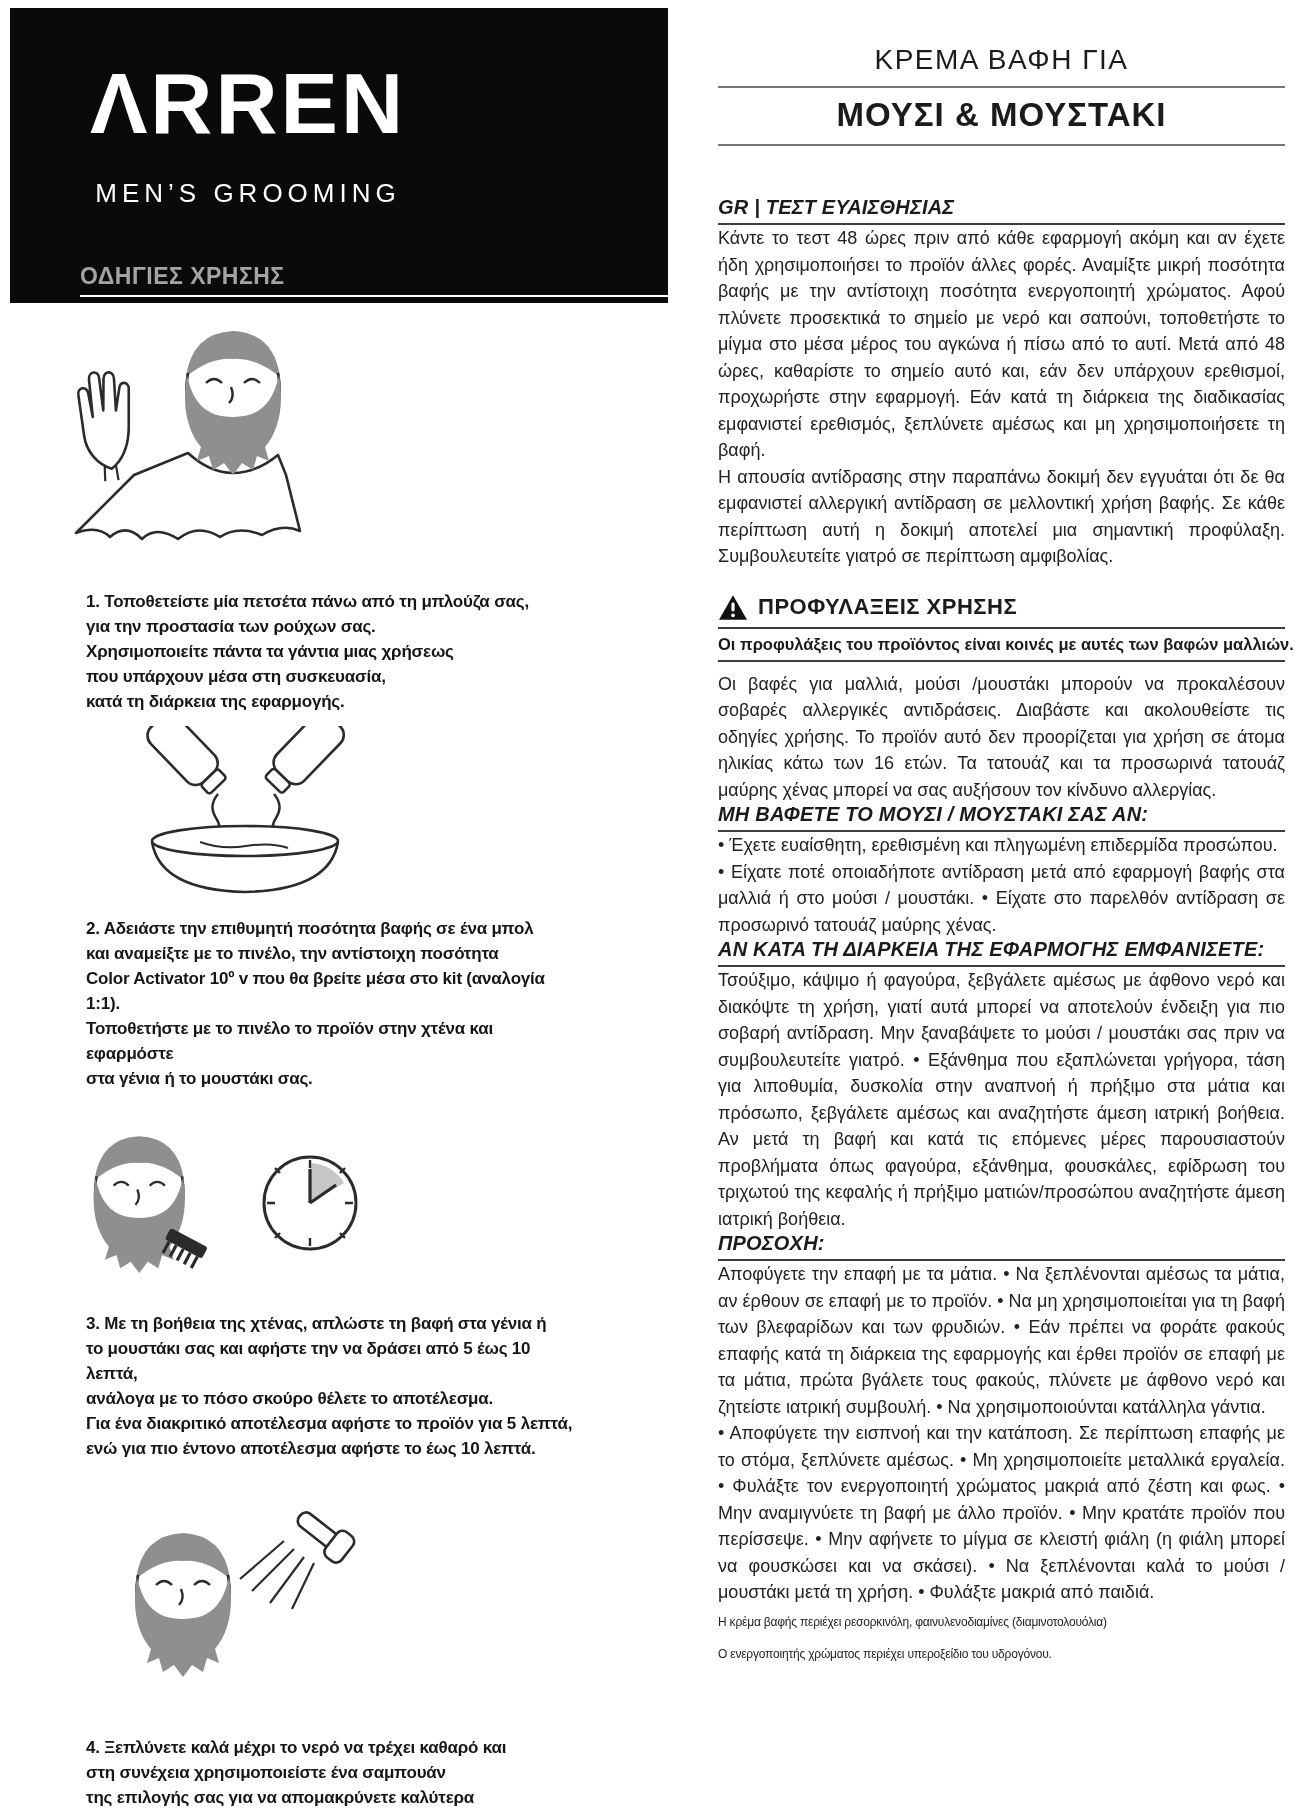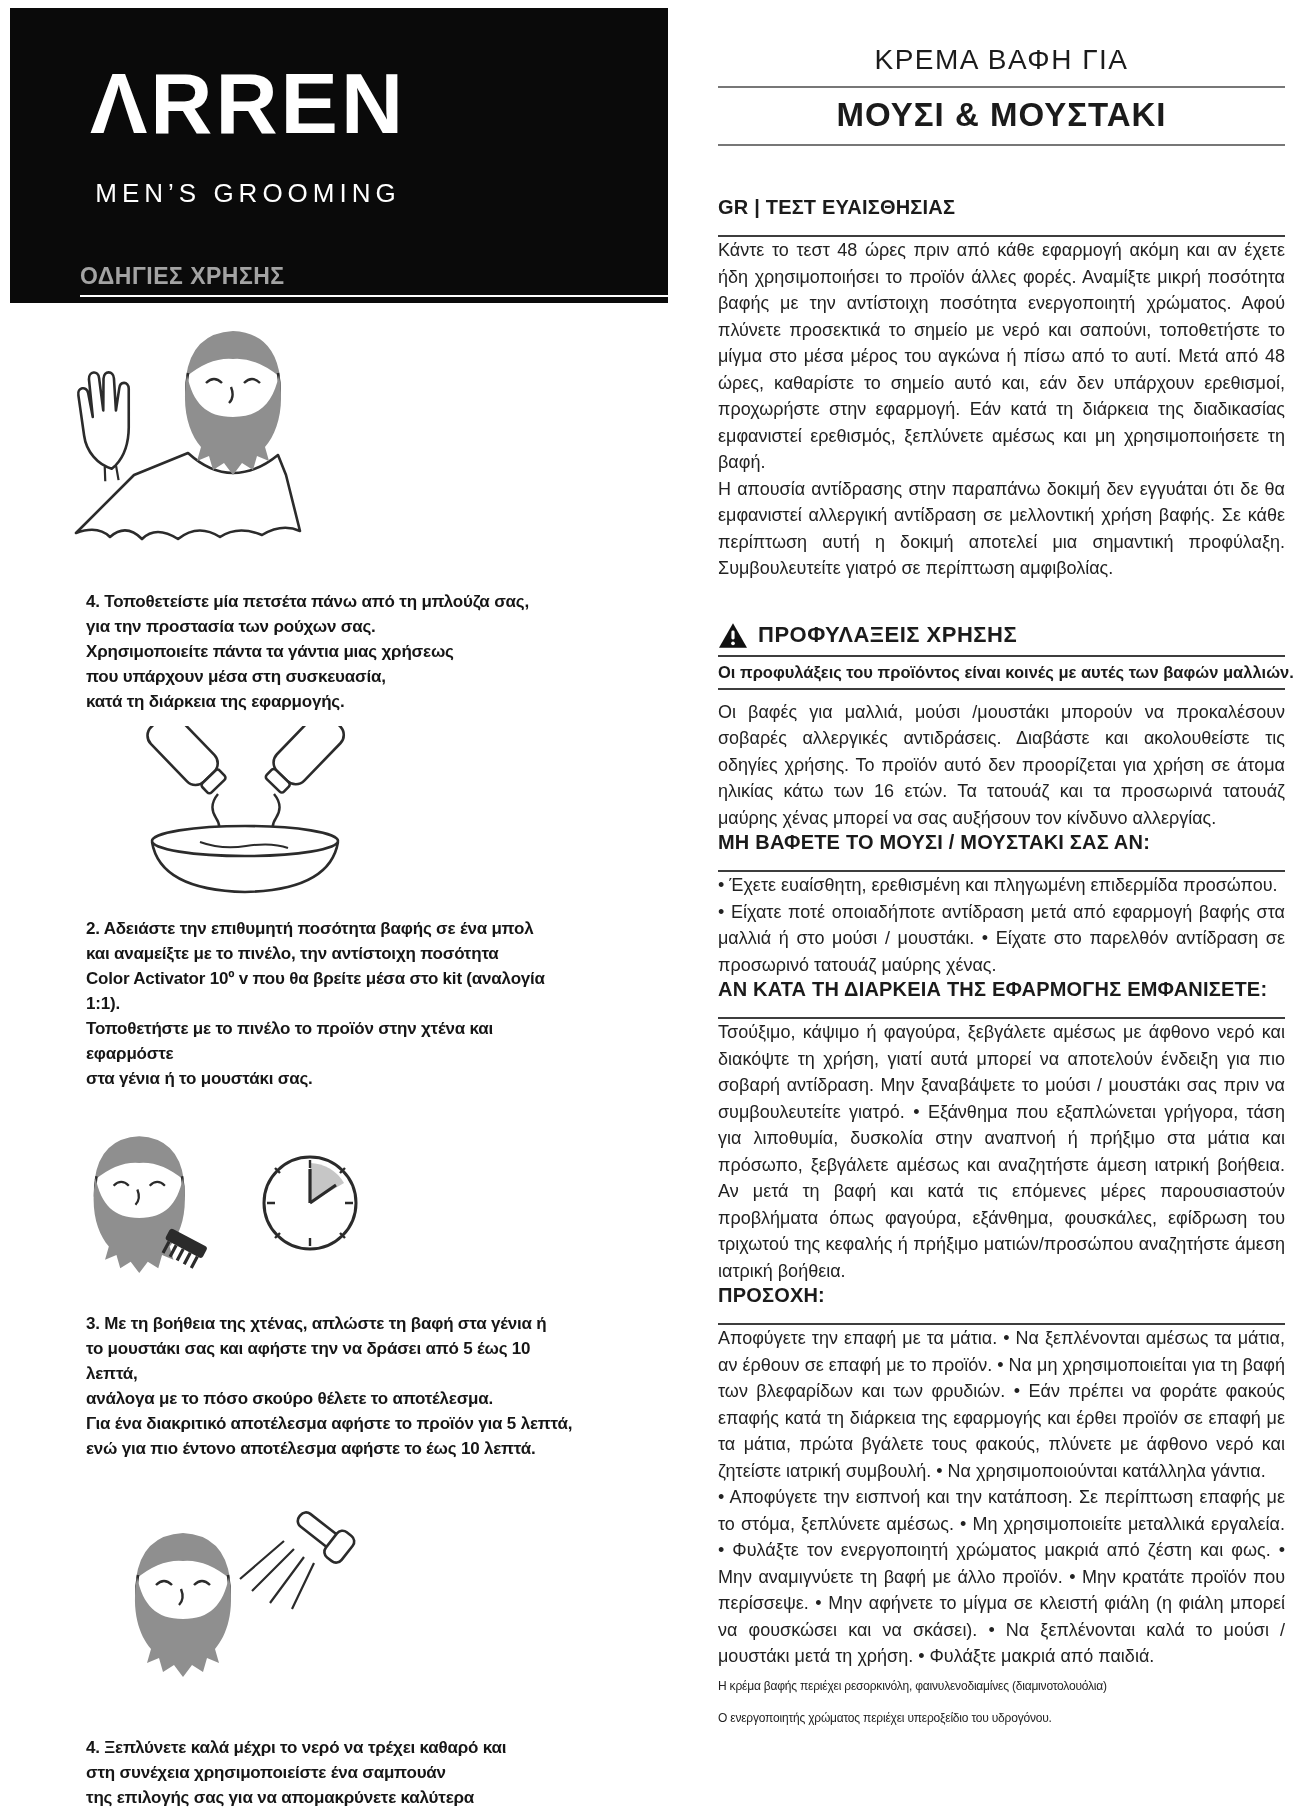--- a/index.html
+++ b/index.html
@@ -39,28 +39,28 @@
   .pt1{
     text-align:center;font-size:28px;font-weight:400;letter-spacing:1.5px;
     padding-bottom:10px;border-bottom:2px solid #777;
   }
   .pt2{
     text-align:center;font-size:33px;font-weight:700;letter-spacing:1px;
     padding:8px 0 10px 0;border-bottom:2px solid #777;
   }
   .rule-heading{
     margin:0;font-size:20px;font-weight:700;letter-spacing:.2px;
-    border-bottom:2px solid #3d3d3d;padding-bottom:16px;white-space:nowrap;
+    border-bottom:2px solid #3d3d3d;padding-bottom:4px;white-space:nowrap;font-style:italic;
   }
   .gr-head{margin-top:50px;}
   .body{margin:0;font-size:18px;line-height:26.5px;color:#222;}
   .just{text-align:justify;}
   .prelines{white-space:pre-line;}
   .warn-row{
-    display:flex;align-items:center;gap:10px;margin-top:40px;
+    display:flex;align-items:center;gap:10px;margin-top:24px;
     border-bottom:2px solid #3d3d3d;padding-bottom:6px;
   }
   .warn-row .warn-label{font-size:22px;font-weight:700;letter-spacing:.5px;}
   .warn-icon{width:30px;height:27px;flex:0 0 auto;}
   .sub-bold{
     font-size:16.5px;font-weight:700;white-space:nowrap;
     border-bottom:2px solid #3d3d3d;padding:6px 0 6px 0;
   }
   .mt{margin-top:9px;}
   .ingredients{font-size:12px;line-height:32px;letter-spacing:-.2px;}
@@ -87,21 +87,21 @@
         </g>
         <path d="M150 136 L96 158 L38 216 Q60 208 72 220 Q88 206 104 222 Q118 208 140 222 Q160 206 182 220 Q200 208 224 218 Q244 206 262 214 L248 158 L240 138 Q218 156 195 156 Q172 156 150 136 Z" fill="#ffffff" stroke="#2b2b2b" stroke-width="2.6" stroke-linejoin="round"></path>
         <g>
           <path d="M148 60 Q154 16 195 14 Q236 16 242 60 Q218 40 195 42 Q172 40 148 60 Z" fill="#8f8f8f"></path>
           <path d="M150 56 Q146 78 152 96 M240 56 Q244 78 238 96" fill="none" stroke="#2b2b2b" stroke-width="2.6"></path>
           <path d="M168 66 q8 -8 16 0 M206 66 q8 -8 16 0 M193 70 q4 10 -2 16" fill="none" stroke="#2b2b2b" stroke-width="2.4"></path>
           <path d="M149 58 C143 92 151 116 163 130 L159 144 L171 139 L175 153 L186 146 L195 158 L204 146 L215 153 L219 139 L231 144 L227 130 C239 116 247 92 241 58 C235 86 222 100 195 100 C168 100 155 86 149 58 Z" fill="#8f8f8f"></path>
         </g>
       </svg>
     </figure>
-    <div class="step-text">4. Τοποθετείστε μία πετσέτα πάνω από τη μπλούζα σας,
+    <div class="step-text">1. Τοποθετείστε μία πετσέτα πάνω από τη μπλούζα σας,
 για την προστασία των ρούχων σας.
 Χρησιμοποιείτε πάντα τα γάντια μιας χρήσεως
 που υπάρχουν μέσα στη συσκευασία,
 κατά τη διάρκεια της εφαρμογής.</div>
 
     <figure class="step-fig fig2">
       <svg viewBox="0 0 330 180" width="330" height="180">
         <g fill="#ffffff" stroke="#2b2b2b" stroke-width="2.6" stroke-linejoin="round">
           <g transform="rotate(-44 120 40)">
             <rect x="100" y="-22" width="38" height="76" rx="12"></rect>

